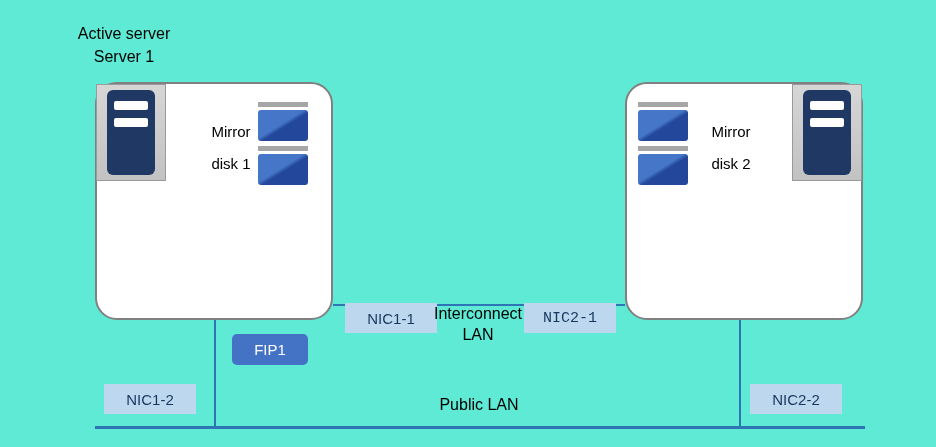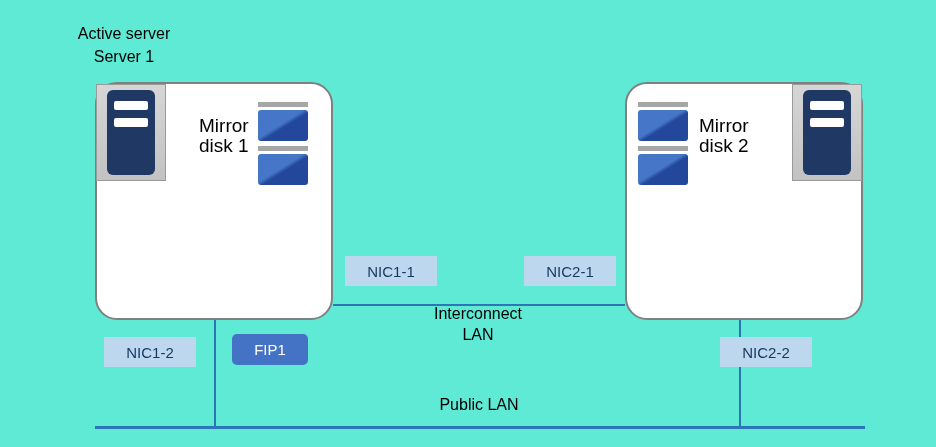--- a/index.html
+++ b/index.html
@@ -25,23 +25,24 @@
     font-size: 16px;
     line-height: 23px;
     color: #000;
     white-space: nowrap;
   }
   #hdr1 { left: 48px;  top: 22px; width: 152px; }
   #hdr2 { left: 750px; top: 22px; width: 158px; }
 
   .disk-label {
     position: absolute;
-    font-size: 19px;
-    line-height: 20px;
+    font-size: 15px;
+    line-height: 32px;
     color: #000;
+    text-align: center;
   }
   #disk-label1 { left: 199px; top: 116px; width: 64px; }
   #disk-label2 { left: 699px; top: 116px; width: 64px; }
 
   .net-label {
     position: absolute;
     text-align: center;
     font-size: 16px;
     line-height: 21px;
     color: #000;
@@ -124,25 +125,26 @@
   .nic {
     position: absolute;
     width: 92px;
     height: 30px;
     background: var(--nic-bg, #BDD7EE);
     color: var(--nic-text, #17375E);
     font-size: 15px;
     display: flex;
     align-items: center;
     justify-content: center;
+    margin-top: 47px;
   }
   #nic1-1 { left: 345px; top: 256px; }
-  #nic2-1 { left: 524px; top: 256px; }
+  #nic2-1 { left: 524px; top: 256px; font-family: Liberation Mono, monospace; }
   #nic1-2 { left: 104px; top: 337px; }
-  #nic2-2 { left: 720px; top: 337px; }
+  #nic2-2 { left: 750px; top: 337px; }
 
   
   .fip {
     position: absolute;
     width: 76px;
     height: 31px;
     background: var(--fip-bg, #4472C4);
     color: var(--fip-text, #ffffff);
     font-size: 15px;
     border-radius: 5px;

